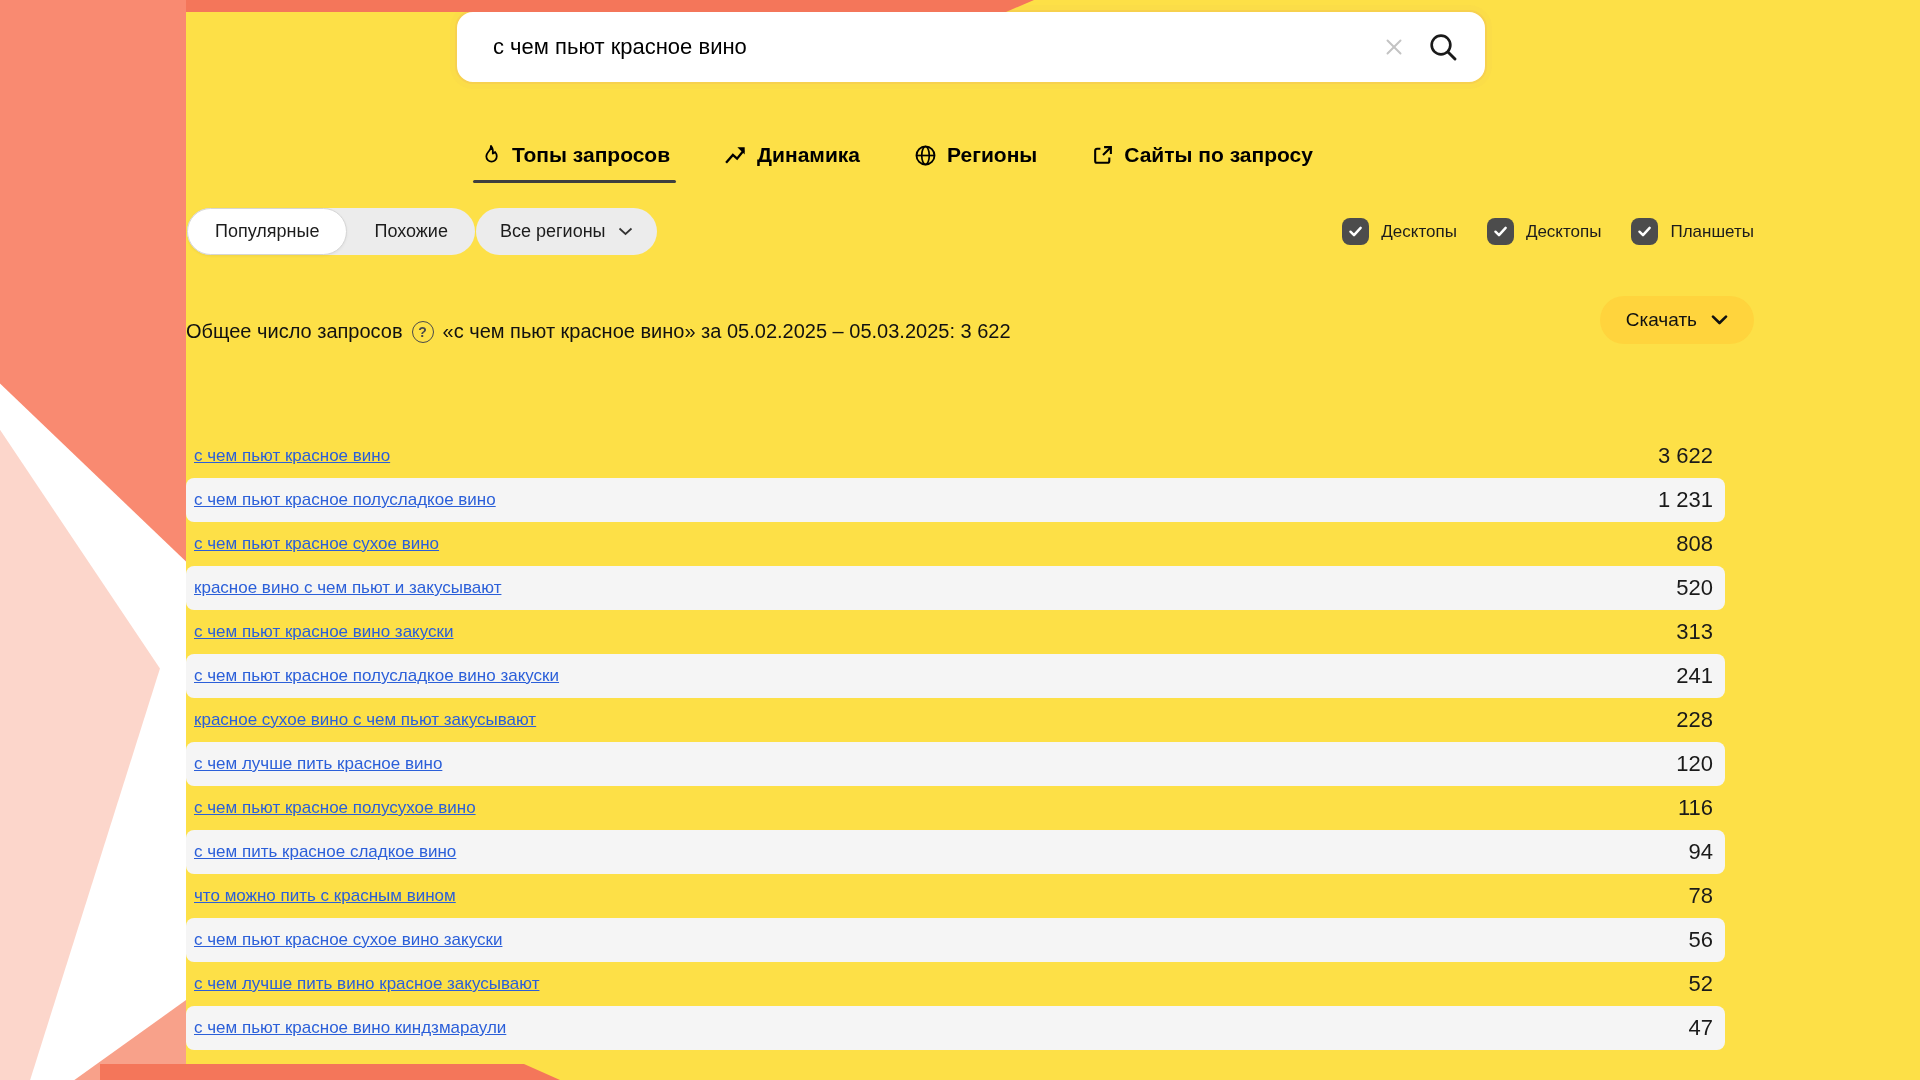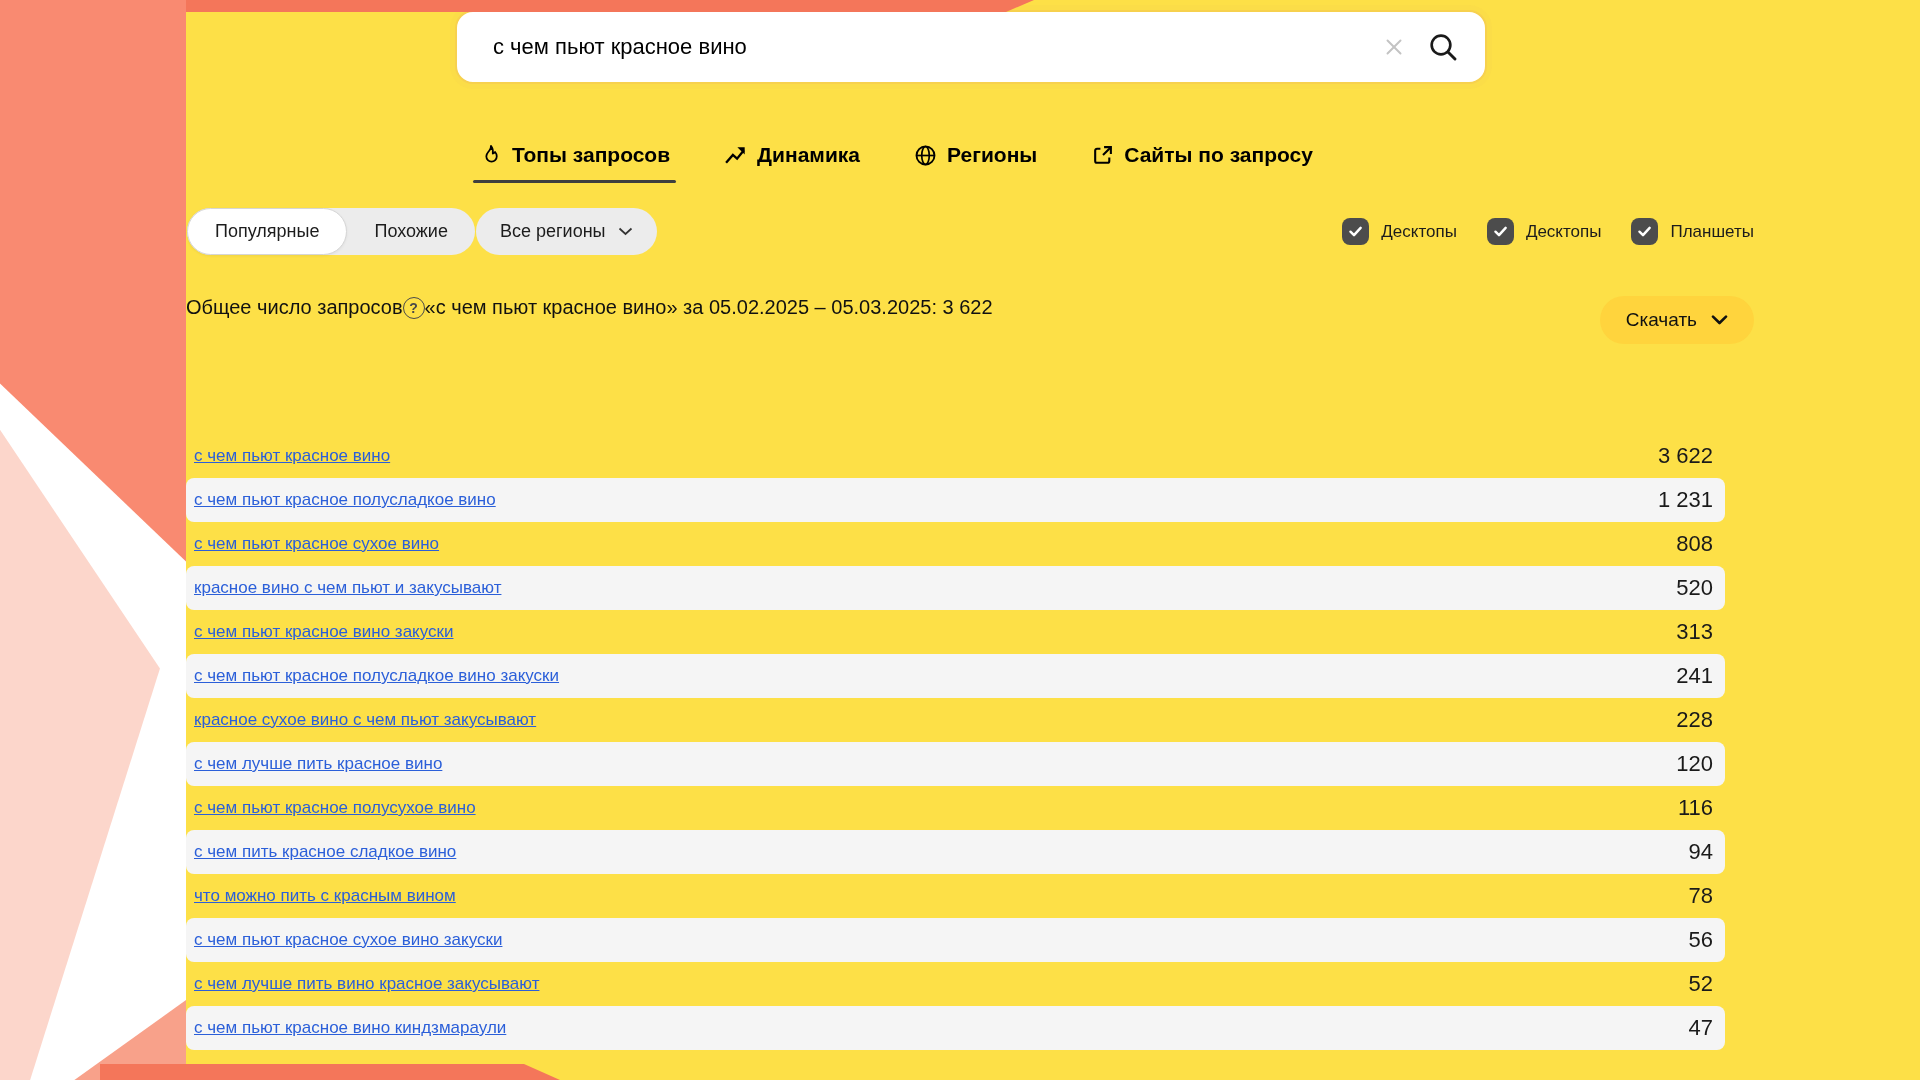--- a/index.html
+++ b/index.html
@@ -47,22 +47,22 @@
   .region-pill { position:absolute; left:290px; top:0; height:47px; background:#ECECEC; border-radius:24px;
                  display:flex; align-items:center; gap:12px; padding:0 24px; font-size:18px; color:#1c1c1c;
                  border:none; cursor:pointer; }
   .devices { position:absolute; right:166px; top:0; height:47px; display:flex; align-items:center; gap:30px; }
   .device  { display:flex; align-items:center; gap:12px; cursor:pointer; font-size:17px; color:#1c1c1c; }
   .checkbox { width:27px; height:27px; border-radius:8px; background:#4C4C4C;
               display:flex; align-items:center; justify-content:center; }
 
   
   .summary-row  { position:absolute; left:0; top:296px; width:100%; height:48px; }
-  .summary-text { display:flex; align-items:center; font-weight:500; font-size:20px;
-                  color:#111; margin-top:0; }
+  .summary-text { display:flex; align-items:center; gap:9px; font-weight:500; font-size:20px;
+                  color:#111; margin-top:24px; }
   .help-icon { width:22px; height:22px; border:1.5px solid #4a4a4a; border-radius:50%;
                display:inline-flex; align-items:center; justify-content:center;
                font-size:14px; font-weight:700; color:#4a4a4a; }
   .download-btn { position:absolute; right:166px; top:0; height:48px; padding:0 26px; background:#FFD43D;
                   border:none; border-radius:24px; display:flex; align-items:center; gap:14px;
                   font-weight:500; font-size:19px; color:#111; cursor:pointer; }
 
   
   .table  { position:absolute; left:0; top:434px; width:1539px; }
   .t-head { display:flex; align-items:center; height:42px; border-bottom:1px solid #ececec; }

